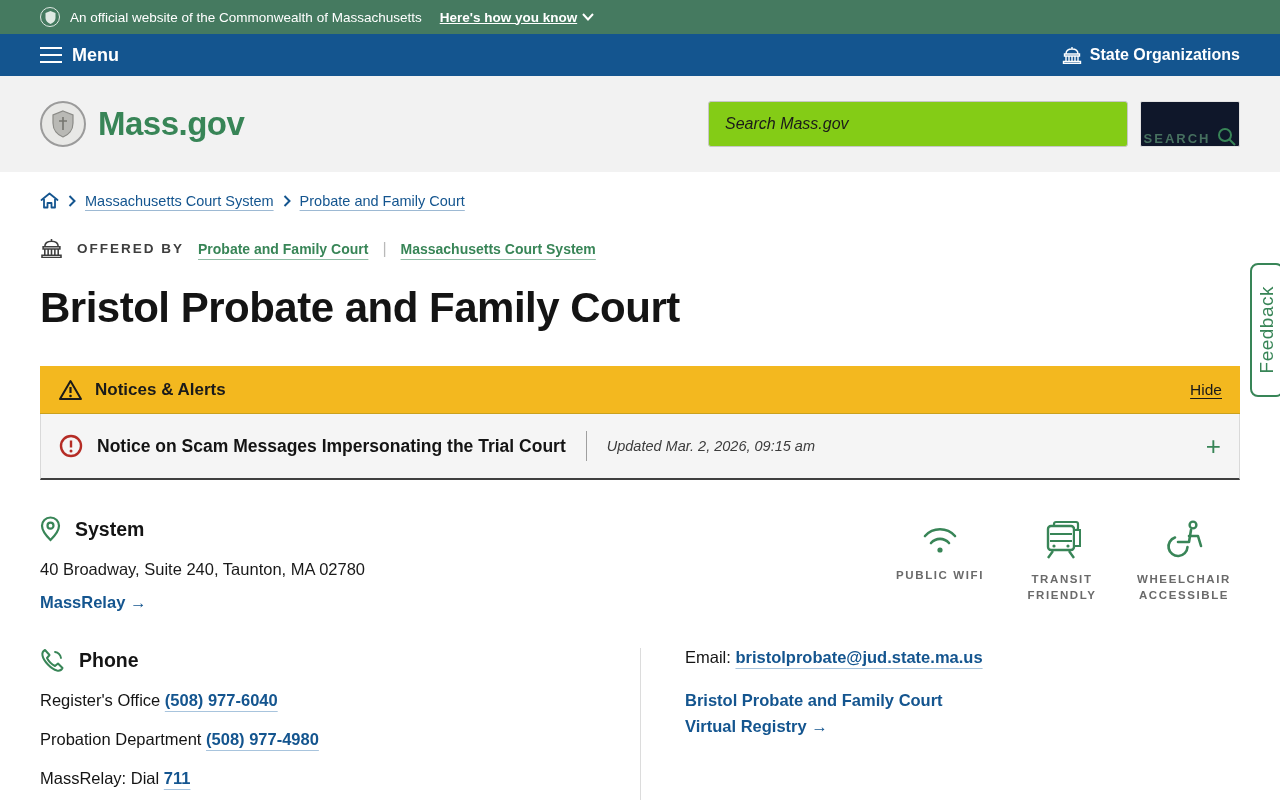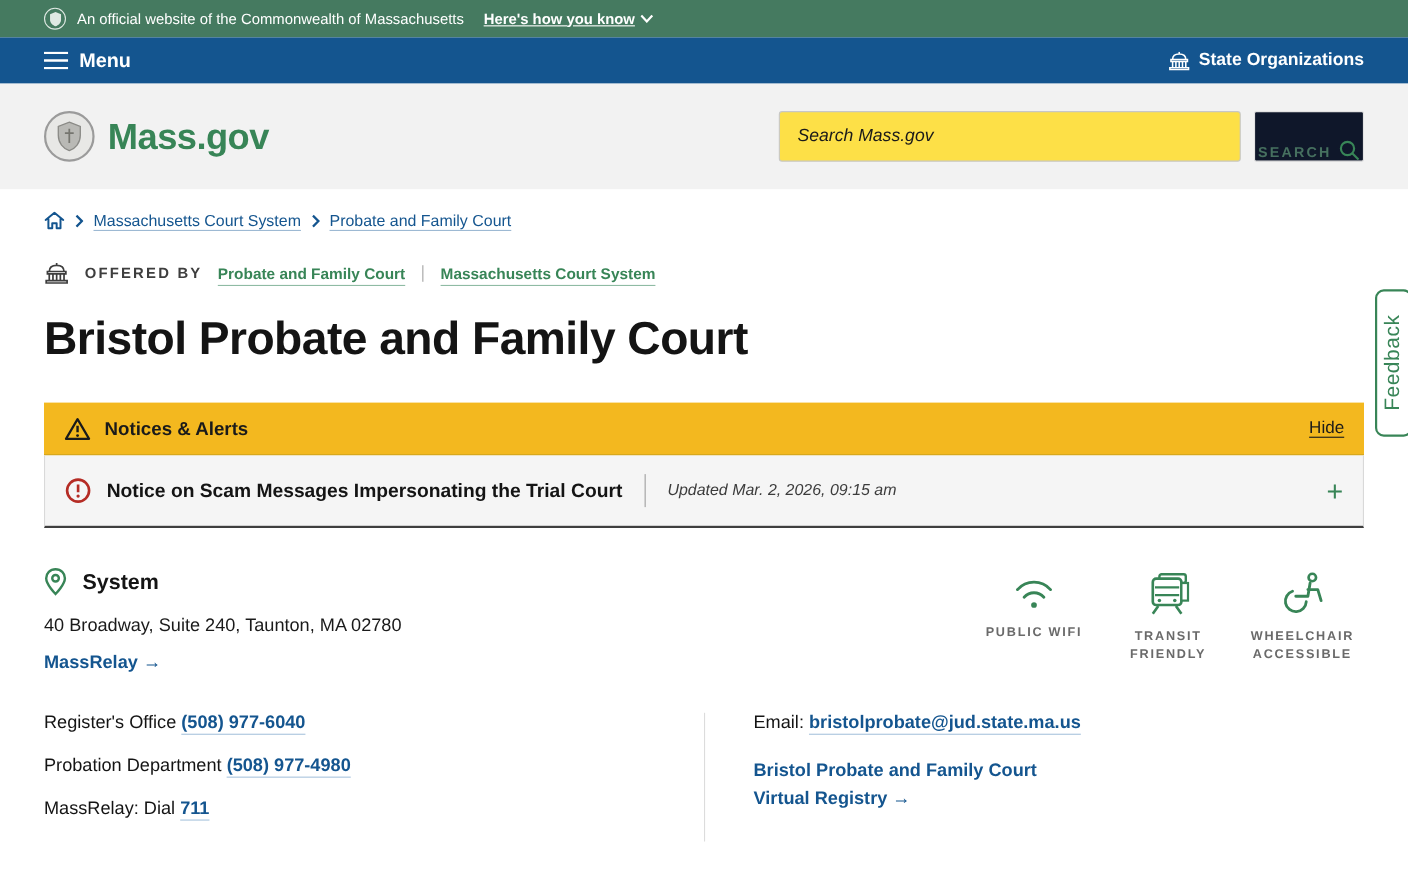--- a/index.html
+++ b/index.html
@@ -51,21 +51,21 @@
   .logo { display: inline-flex; align-items: center; gap: 12px; text-decoration: none; }
   .logo-seal {
     width: 46px; height: 46px; border-radius: 50%;
     border: 2px solid #9b9b9b; background: #e8e8e6;
     display: flex; align-items: center; justify-content: center;
   }
   .logo-text { font-size: 33px; font-weight: 700; color: #388557; letter-spacing: -0.5px; }
   .searchwrap { display: flex; align-items: stretch; gap: 12px; }
   .search-input {
     width: 420px; height: 46px; border: 1px solid #c7c7c7; border-radius: 3px;
-    background: #fde047; padding: 0 16px; font-size: 16px; font-family: inherit; color: #141414;
+    background: #84cc16; padding: 0 16px; font-size: 16px; font-family: inherit; color: #141414;
   }
   .search-input::placeholder { font-style: italic; color: #1a1a1a; opacity: 1; }
   .search-btn {
     height: 46px; width: 100px; background: #0f172a; border: 1px solid #e3e3e3; border-radius: 2px;
     display: inline-flex; align-items: flex-end; justify-content: center; gap: 7px;
     font-size: 13px; font-weight: 700; letter-spacing: 2px; color: #46705f;
     cursor: pointer; font-family: inherit;
   }
 
   
@@ -297,20 +297,27 @@
             <path d="M26 16 H35 L38 26" stroke="#388557" stroke-width="2.6" fill="none" stroke-linecap="round" stroke-linejoin="round"></path>
             <path d="M24.5 27 A9.5 9.5 0 1 1 12 17.5" stroke="#388557" stroke-width="2.6" fill="none" stroke-linecap="round"></path>
           </svg>
         <span class="amenity-label">WHEELCHAIR ACCESSIBLE</span>
       </div>
     </div>
   </div>
 
   <div class="contact-band">
     <div class="contact-col">
+      <div class="section-heading">
+        <svg width="25" height="25" viewBox="0 0 25 25">
+            <path d="M5 2 C3 3 2 5 2.5 7.5 C3.5 13 11 21 17 22.5 C19.5 23 21.5 22 22.5 20 L18 15.5 L15 18 C12 16.5 8.5 13 7 10 L9.5 7 Z" stroke="#388557" stroke-width="2" fill="none" stroke-linejoin="round"></path>
+            <path d="M15 4 C18 4.5 20.5 7 21 10" stroke="#388557" stroke-width="1.8" fill="none" stroke-linecap="round"></path>
+          </svg>
+        <h2>Phone</h2>
+      </div>
       <p class="contact-row">
         <span>Register's Office</span>
         <a href="#">(508) 977-6040</a>
       </p>
       <p class="contact-row">
         <span>Probation Department</span>
         <a href="#">(508) 977-4980</a>
       </p>
       <p class="contact-row">
         <span>MassRelay: Dial</span>

